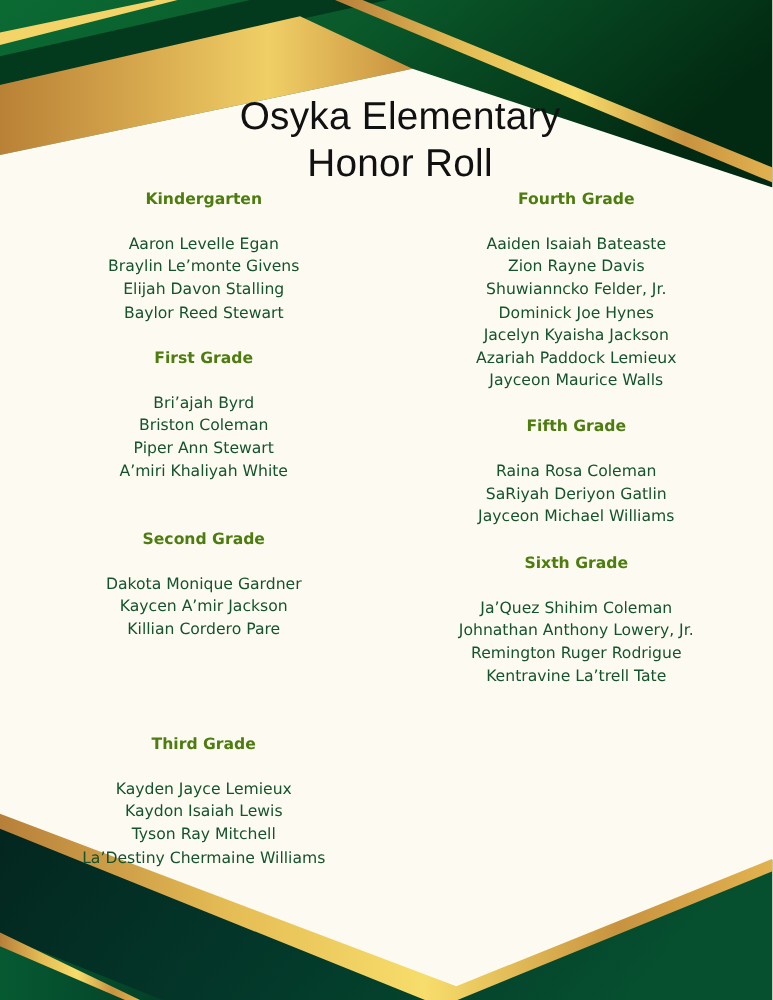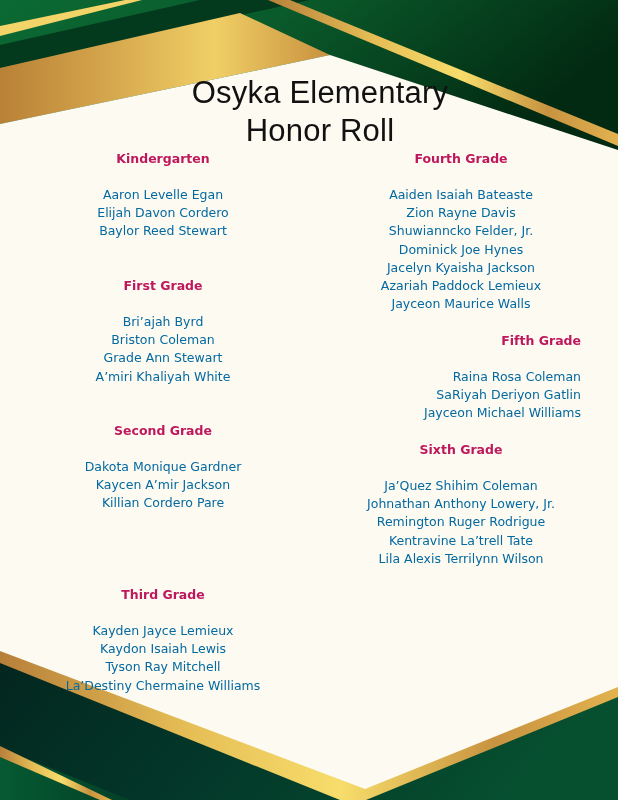--- a/index.html
+++ b/index.html
@@ -53,31 +53,31 @@
 
     .grade {
       position: absolute;
       left: 0;
       width: 100%;
     }
     .grade-heading {
       font-family: "DejaVu Sans", sans-serif;
       font-weight: bold;
       font-size: 12.5px;
-      color: #be185d;
+      color: #4d7c0f;
       height: 18px;
       line-height: 18px;
     }
     .names {
       margin-top: 18px;
     }
     .name {
       font-family: "DejaVu Sans", sans-serif;
       font-size: 12.5px;
-      color: #0369a1;
+      color: #14532d;
       height: 18.2px;
       line-height: 18.2px;
       white-space: nowrap;
     }
   </style>
 </head>
 <body>
 
 <svg class="bg-svg" viewBox="0 0 618 800" xmlns="http://www.w3.org/2000/svg">
   <defs>
@@ -129,31 +129,32 @@
 
 <div class="content">
   <div class="title line1">Osyka Elementary</div>
   <div class="title line2">Honor Roll</div>
 
   <div class="col left" style="top:0;height:800px;">
     <div class="grade" style="top:150px;">
       <div class="grade-heading">Kindergarten</div>
       <div class="names">
         <div class="name">Aaron Levelle Egan</div>
-        <div class="name">Elijah Davon Cordero</div>
+        <div class="name">Braylin Le’monte Givens</div>
+        <div class="name">Elijah Davon Stalling</div>
         <div class="name">Baylor Reed Stewart</div>
       </div>
     </div>
 
     <div class="grade" style="top:277px;">
       <div class="grade-heading">First Grade</div>
       <div class="names">
         <div class="name">Bri’ajah Byrd</div>
         <div class="name">Briston Coleman</div>
-        <div class="name">Grade Ann Stewart</div>
+        <div class="name">Piper Ann Stewart</div>
         <div class="name">A’miri Khaliyah White</div>
       </div>
     </div>
 
     <div class="grade" style="top:422px;">
       <div class="grade-heading">Second Grade</div>
       <div class="names">
         <div class="name">Dakota Monique Gardner</div>
         <div class="name">Kaycen A’mir Jackson</div>
         <div class="name">Killian Cordero Pare</div>
@@ -178,33 +179,32 @@
         <div class="name">Aaiden Isaiah Bateaste</div>
         <div class="name">Zion Rayne Davis</div>
         <div class="name">Shuwianncko Felder, Jr.</div>
         <div class="name">Dominick Joe Hynes</div>
         <div class="name">Jacelyn Kyaisha Jackson</div>
         <div class="name">Azariah Paddock Lemieux</div>
         <div class="name">Jayceon Maurice Walls</div>
       </div>
     </div>
 
-    <div class="grade" style="top:332px;text-align:right;">
+    <div class="grade" style="top:332px;">
       <div class="grade-heading">Fifth Grade</div>
       <div class="names">
         <div class="name">Raina Rosa Coleman</div>
         <div class="name">SaRiyah Deriyon Gatlin</div>
         <div class="name">Jayceon Michael Williams</div>
       </div>
     </div>
 
     <div class="grade" style="top:441px;">
       <div class="grade-heading">Sixth Grade</div>
       <div class="names">
         <div class="name">Ja’Quez Shihim Coleman</div>
         <div class="name">Johnathan Anthony Lowery, Jr.</div>
         <div class="name">Remington Ruger Rodrigue</div>
         <div class="name">Kentravine La’trell Tate</div>
-        <div class="name">Lila Alexis Terrilynn Wilson</div>
       </div>
     </div>
   </div>
 </div>
 
 </body></html>

